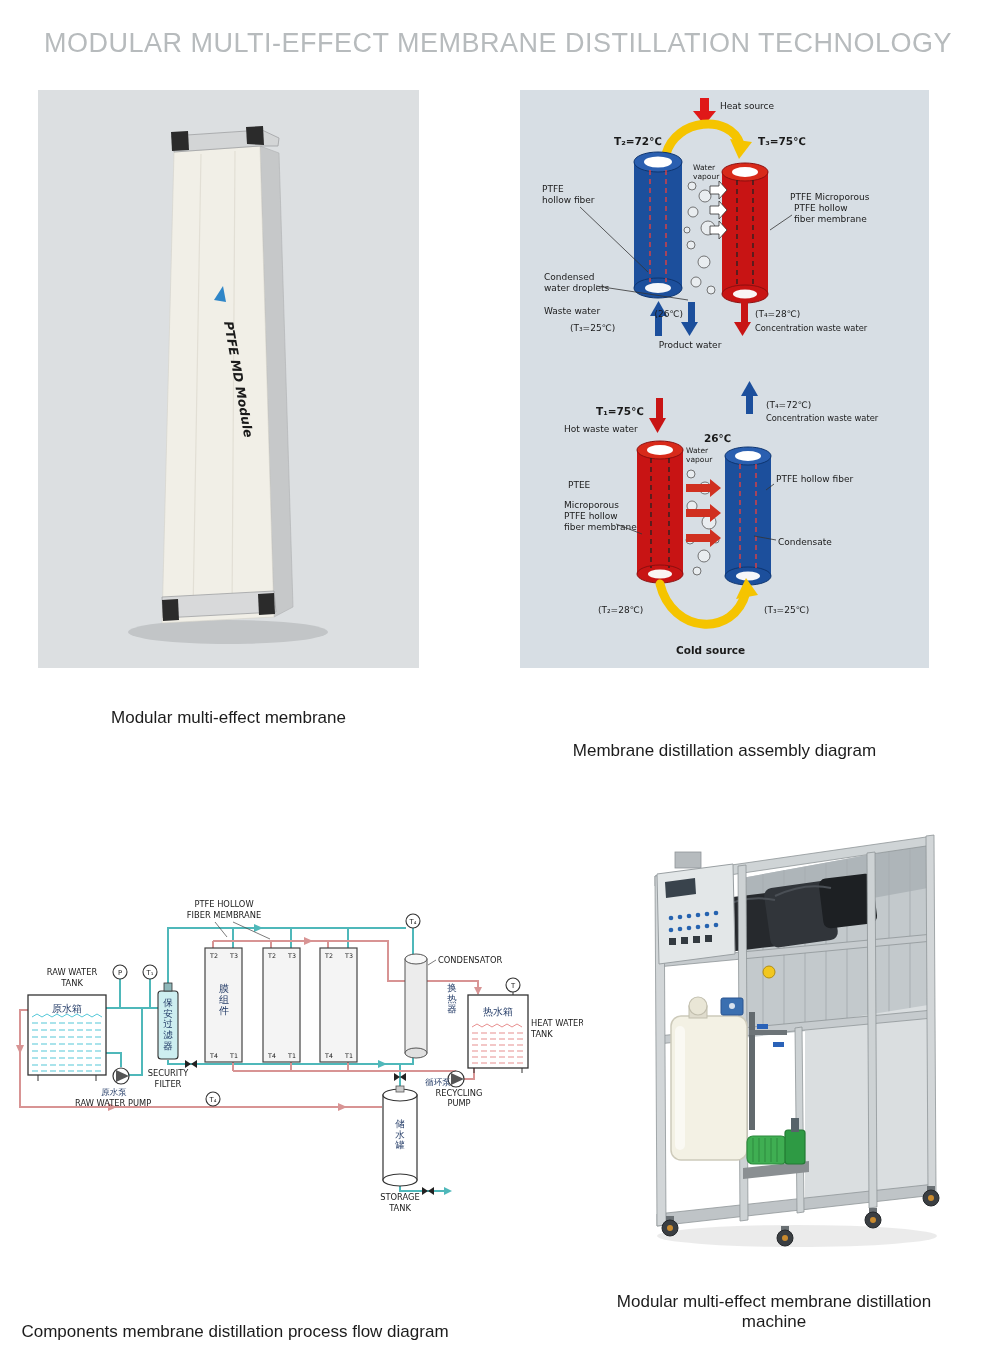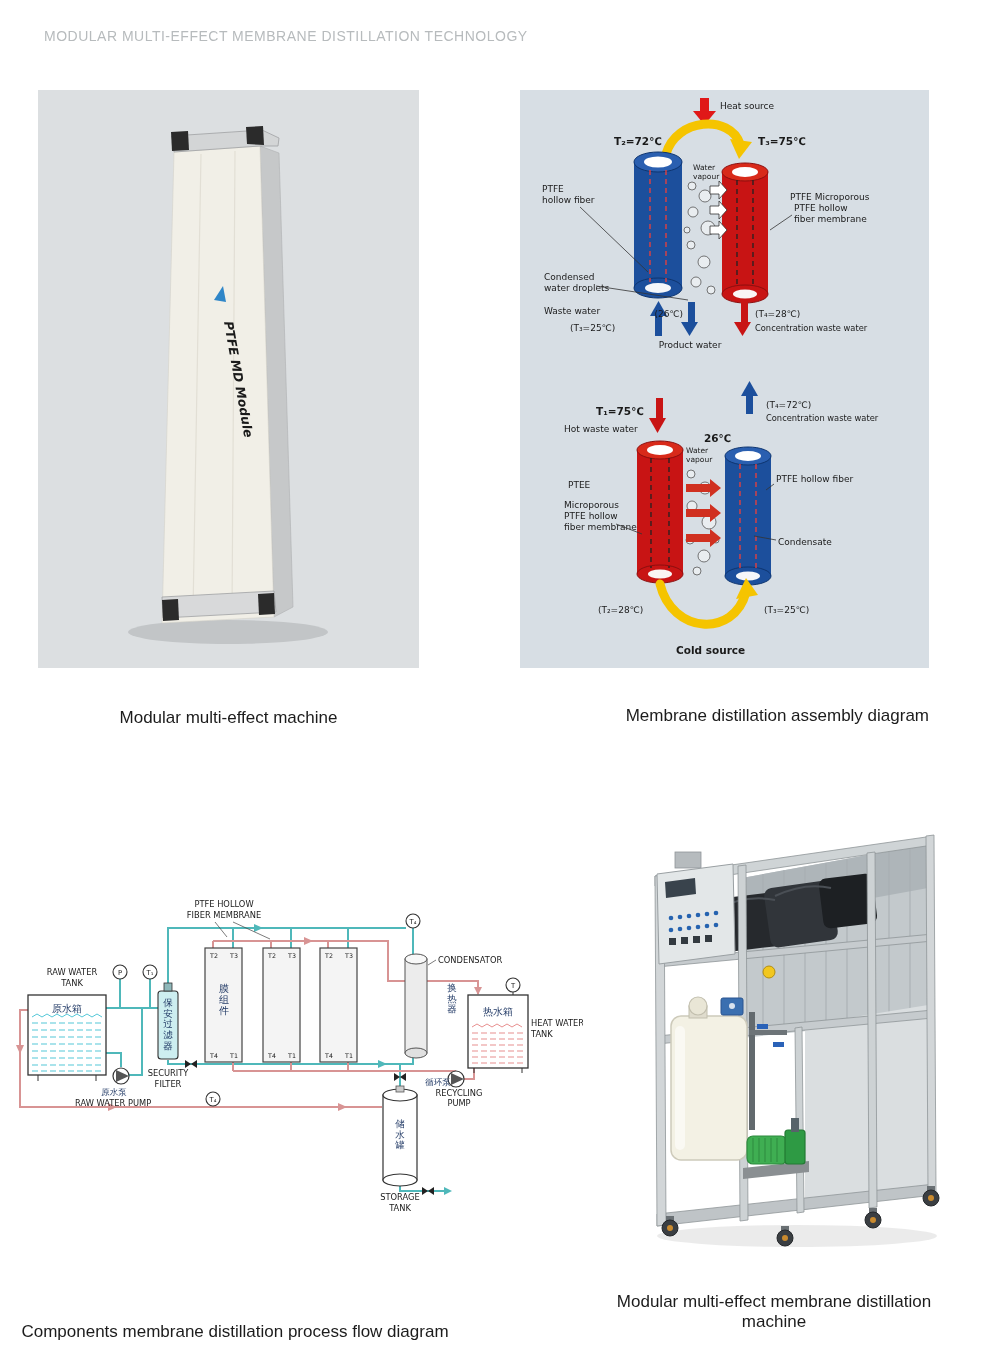--- a/index.html
+++ b/index.html
@@ -1,28 +1,28 @@
 <!DOCTYPE html>
 <html><head>
 <meta charset="utf-8">
 <style>
   * { margin:0; padding:0; box-sizing:border-box; }
   html, body { background:#ffffff; }
   body { position:relative; width:984px; height:1359px; overflow:hidden;
          font-family:"Liberation Sans", sans-serif; }
-  .title { position:absolute; left:44px; top:28px; font-size:14px; font-weight:500;
+  .title { position:absolute; left:44px; top:28px; font-size:27px; font-weight:500;
            letter-spacing:0.5px; color:#b7bbbd; white-space:nowrap; }
   .panel { position:absolute; }
   .module-panel   { left:38px;  top:90px; width:381px; height:578px; background:#dcdfe1; }
   .assembly-panel { left:520px; top:90px; width:409px; height:406px; background:#d7dee4; }
   .flow    { position:absolute; left:8px;   top:895px; width:575px; height:352px; }
   .machine { position:absolute; left:645px; top:830px; width:300px; height:420px; }
   .caption { position:absolute; font-size:17px; color:#1c1c1c; text-align:center; }
   .caption-module   { left:38px;  top:708px;  width:381px; }
-  .caption-assembly { left:520px; top:706px;  width:409px;text-align:right; }
+  .caption-assembly { left:520px; top:741px;  width:409px; }
   .caption-flow     { left:0px;   top:1290px; width:470px;margin-top:32px; }
   .caption-machine  { left:588px; top:1292px; width:372px; }
   svg text { font-family:"DejaVu Sans", sans-serif; fill:#1a1a1a; }
   .lbl  { font-size:9px; }
   .sm   { font-size:7.5px; }
   .temp { font-size:10.5px; font-weight:bold; }
   .fcap { font-size:8.3px; }
   .fsm  { font-size:6.3px; }
   .gtxt { font-size:6.8px; }
   .cjk  { font-size:10px; fill:#223a66; }
@@ -205,21 +205,21 @@
 
       <text x="78" y="523" class="lbl">(T₂=28℃)</text>
       <text x="244" y="523" class="lbl">(T₃=25℃)</text>
       <path d="M140,494 C152,544 214,548 226,502" fill="none" stroke="#f5c400" stroke-width="9" stroke-linecap="round"></path>
       <polygon points="216,509 238,505 226,488" fill="#f5c400"></polygon>
       <text x="156" y="564" class="temp">Cold source</text>
     </g>
   </svg>
 </div>
 
-<div class="caption caption-module">Modular multi-effect machine</div>
+<div class="caption caption-module">Modular multi-effect membrane</div>
 <div class="caption caption-assembly">Membrane distillation assembly diagram</div>
 
 <div class="flow">
   <svg viewBox="0 0 575 352" width="575" height="352">
 
     <g fill="none" stroke="#4fb8ba" stroke-width="2">
       <path d="M98,113 H160 V96"></path>
         <path d="M112,84 V113"></path>
         <path d="M142,84 V113"></path>
       <path d="M98,158 H113 V172"></path>

